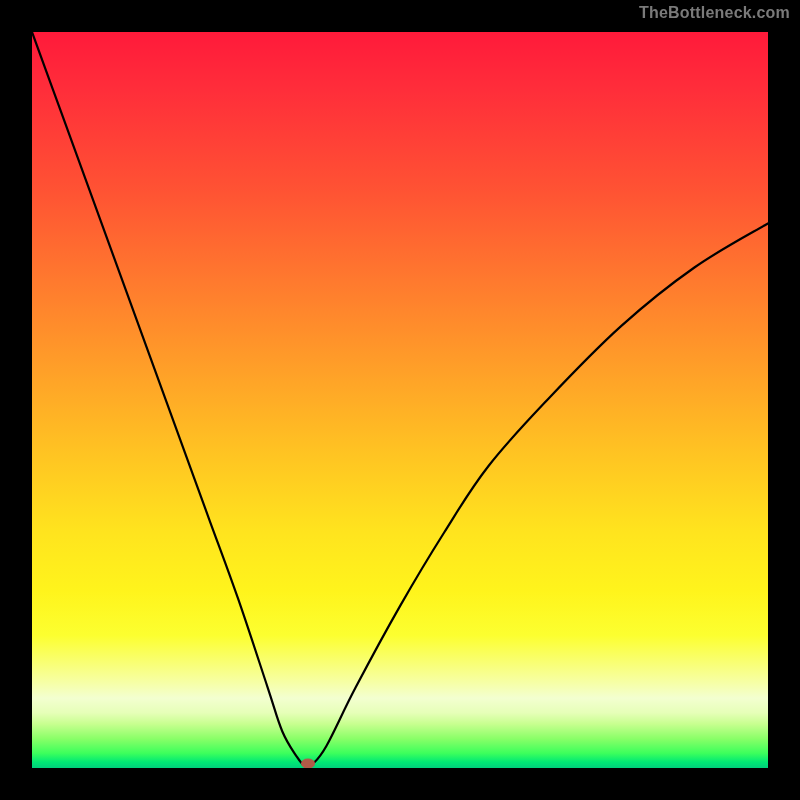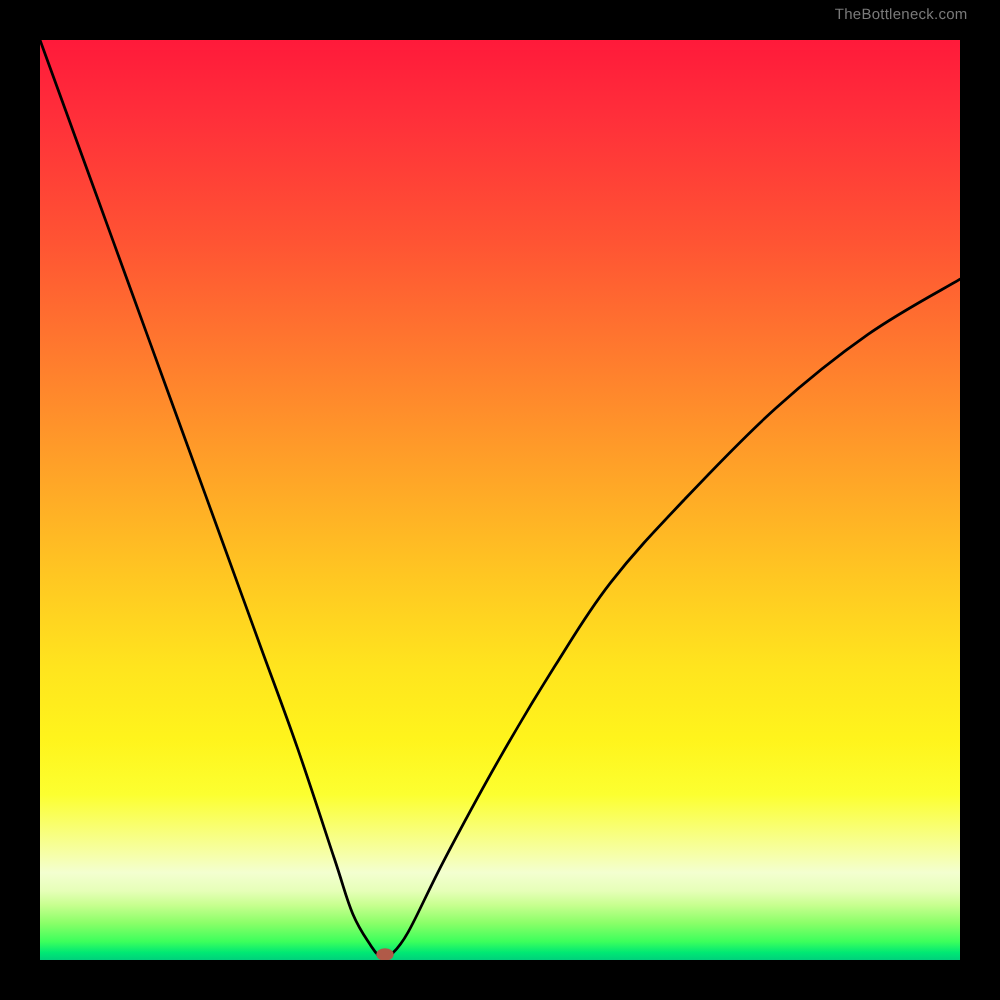--- a/index.html
+++ b/index.html
@@ -38,24 +38,24 @@
       #e6ffb8 92.5%,
       #c8ff90 94%,
       #8aff68 96%,
       #3cff5c 98%,
       #00e874 99.2%,
       #00d07c 100%);
   }
   .watermark {
     position: absolute;
     top: 4px;
-    right: 26px;
+    right: 10px;
     color: #7a7a7a;
-    font-size: 12px;
-    font-weight: 400;
+    font-size: 16px;
+    font-weight: 700;
     letter-spacing: 0.2px;
     user-select: none;
   }
   svg.curve {
     position: absolute;
     left: 0;
     top: 0;
     width: 736px;
     height: 736px;
     pointer-events: none;

